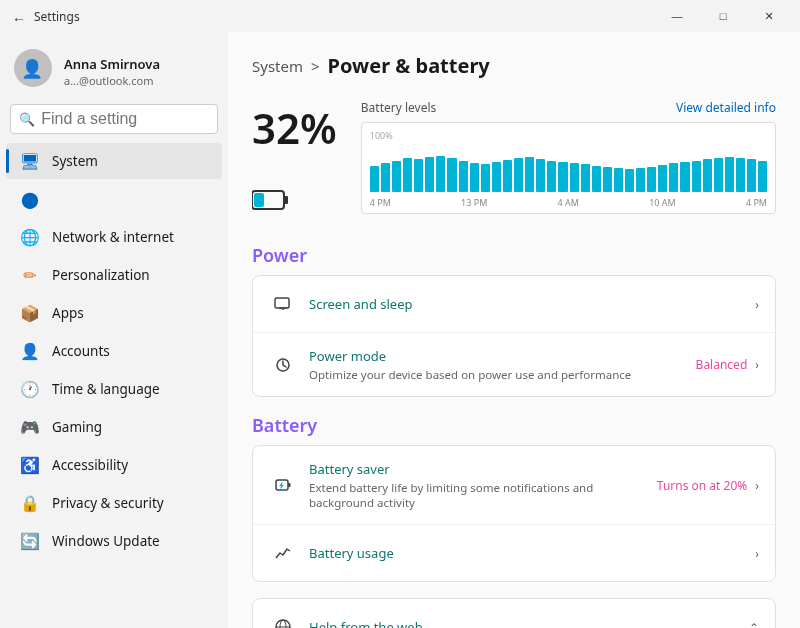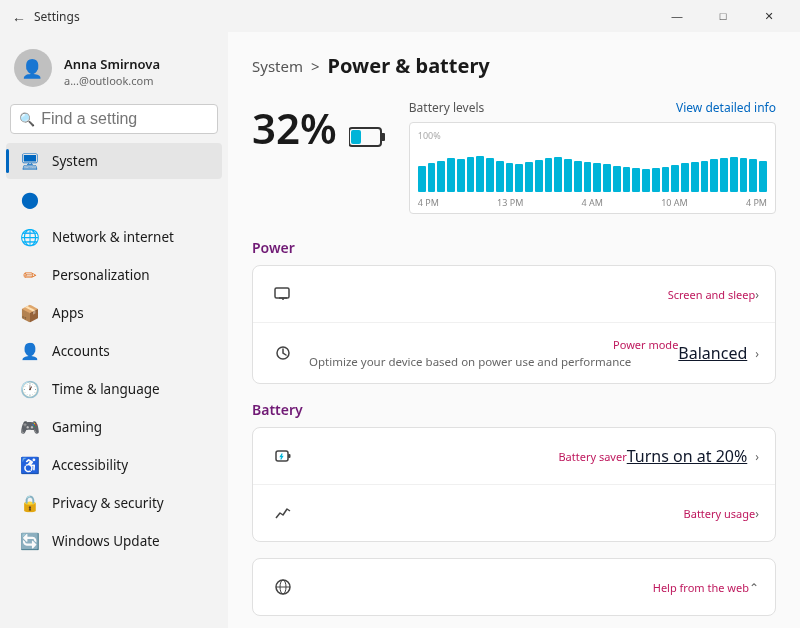--- a/index.html
+++ b/index.html
@@ -198,22 +198,23 @@
     }
 
     .battery-overview {
       display: flex;
       gap: 24px;
       margin-bottom: 24px;
       align-items: flex-start;
     }
     .battery-percent-section {
       display: flex;
-      align-items: flex-end;
-      gap: 12px;
+      align-items: flex-start;
+      gap: 25px;
+      flex-direction: column;
     }
     .battery-percent {
       font-size: 42px;
       font-weight: 600;
       color: #1a1a1a;
     }
     .battery-icon-area {
       font-size: 28px;
       color: #333;
     }
@@ -254,23 +255,23 @@
       margin-bottom: 4px;
     }
     .chart-bar {
       flex: 1;
       background: #00b4d8;
       border-radius: 1px;
     }
 
     
     .section-label {
-      font-size: 14px;
+      font-size: 18px;
       font-weight: 600;
-      color: #701a75;
+      color: #8b5cf6;
       margin-bottom: 8px;
     }
 
     .settings-card {
       background: white;
       border-radius: 8px;
       border: 1px solid #e0e0e0;
       margin-bottom: 4px;
     }
     .settings-row {
@@ -289,23 +290,22 @@
       justify-content: center;
       font-size: 16px;
       color: #444;
       flex-shrink: 0;
       margin-right: 12px;
     }
     .row-text {
       flex: 1;
     }
     .row-title {
-      font-size: 11px;
-      color: #be185d;
-      text-align: right;
+      font-size: 13px;
+      color: #0f766e;
     }
     .row-subtitle {
       font-size: 11.5px;
       color: #666;
       margin-top: 2px;
     }
     .row-right {
       display: flex;
       align-items: center;
       gap: 8px;
@@ -320,23 +320,22 @@
       font-size: 12px;
       color: #666;
     }
 
     .power-section { margin-bottom: 16px; }
     .battery-section { margin-bottom: 16px; }
 
     .help-section { margin-bottom: 8px; }
 
     .battery-row-right-text {
-      font-size: 16px;
-      color: #0f172a;
-      text-decoration: underline;
+      font-size: 12px;
+      color: #ec4899;
     }
   </style>
 </head>
 <body>
 
 <div class="titlebar">
   <div class="titlebar-left">
     <span style="font-size:14px;color:#333;cursor:pointer;">←</span>
     <span class="titlebar-title">Settings</span>
   </div>
@@ -529,20 +528,21 @@
         <div class="settings-row">
           <div class="row-icon">
             <svg width="18" height="18" viewBox="0 0 18 18" fill="none">
               <rect x="2" y="4" width="12" height="10" rx="2" stroke="#444" stroke-width="1.5"></rect>
               <rect x="14" y="7" width="2.5" height="4" rx="1" fill="#444"></rect>
               <path d="M8 7 L6.5 9.5 H8.5 L7 12" stroke="#00b4d8" stroke-width="1.3" stroke-linecap="round"></path>
             </svg>
           </div>
           <div class="row-text">
             <div class="row-title">Battery saver</div>
+            <div class="row-subtitle">Extend battery life by limiting some notifications and background activity</div>
           </div>
           <div class="row-right">
             <span class="battery-row-right-text">Turns on at 20%</span>
             <span class="chevron">›</span>
           </div>
         </div>
         <div class="settings-row">
           <div class="row-icon">
             <svg width="18" height="18" viewBox="0 0 18 18" fill="none">
               <polyline points="2,14 6,9 9,11 13,5 16,7" stroke="#444" stroke-width="1.5" stroke-linejoin="round" fill="none"></polyline>

